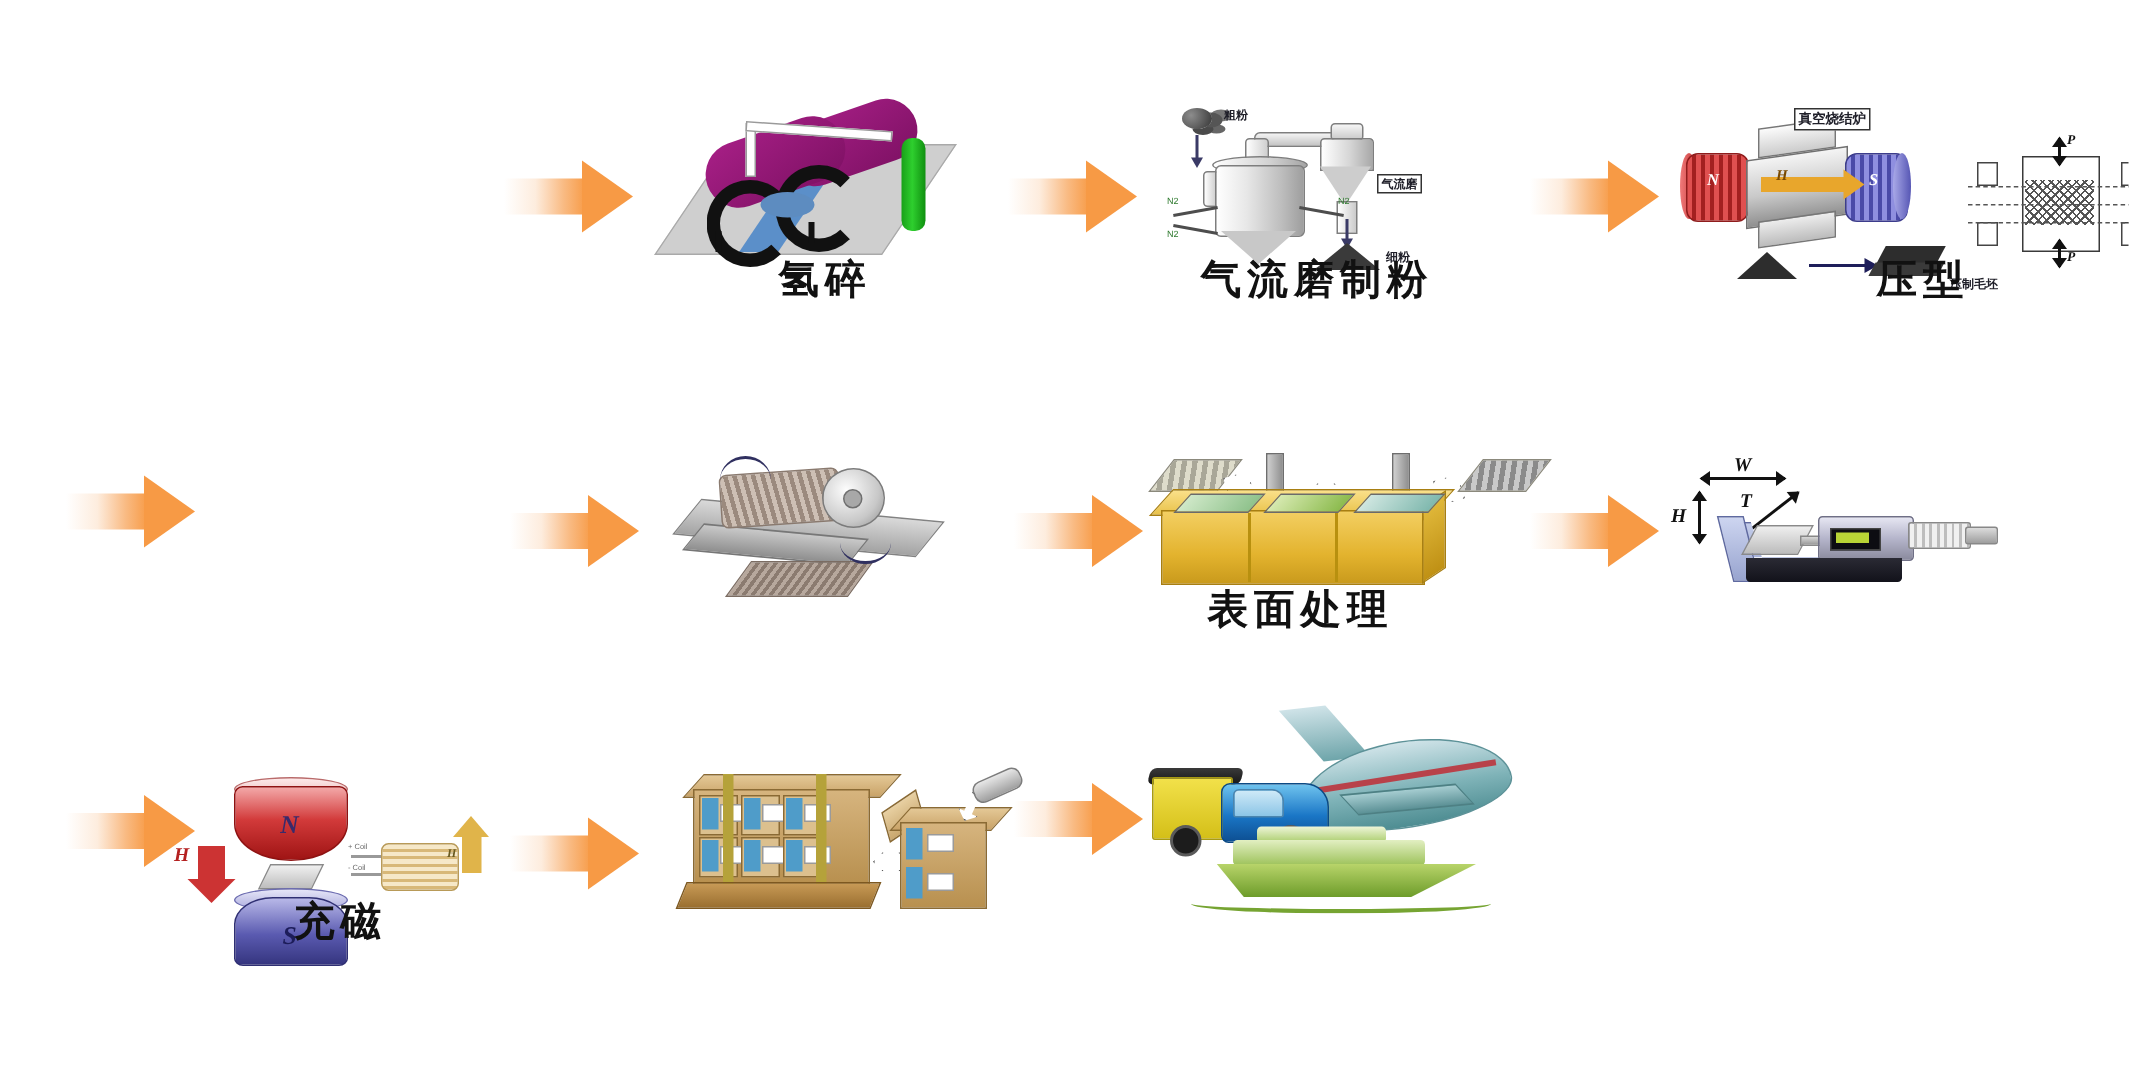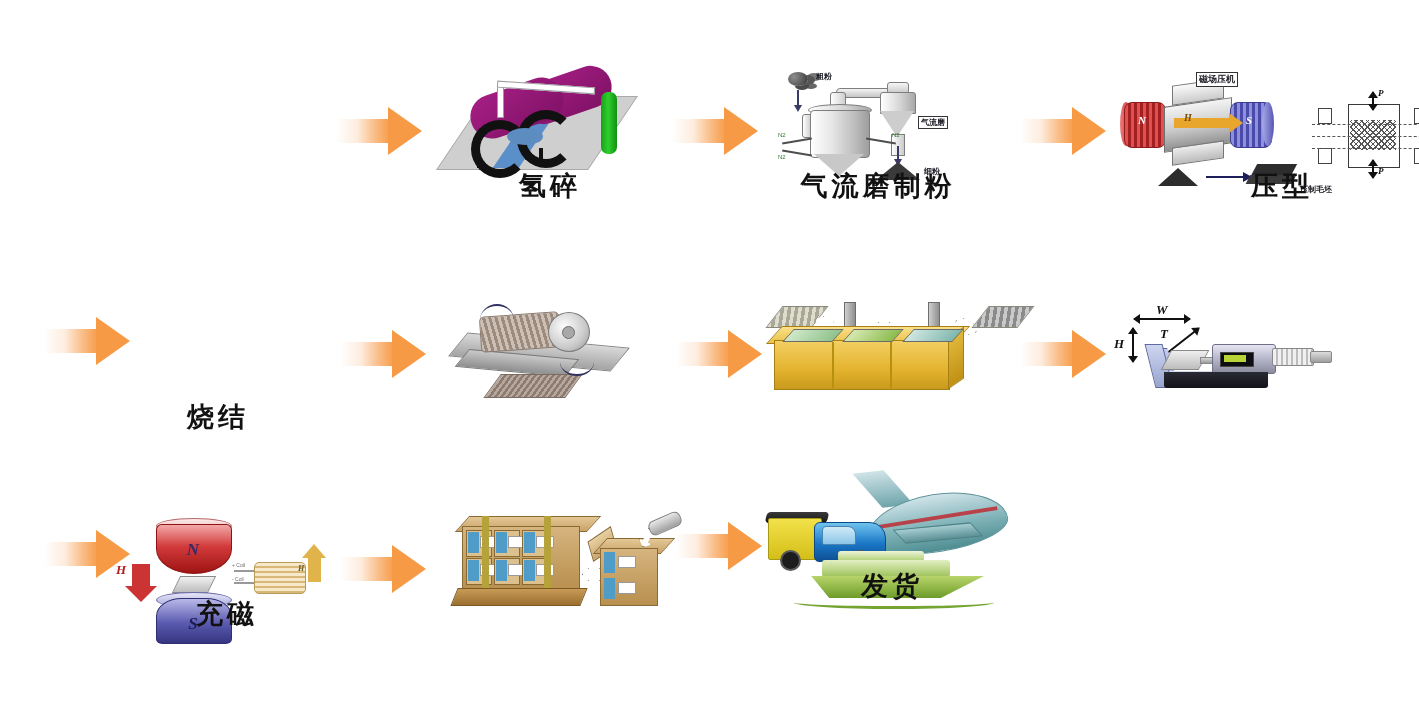--- a/index.html
+++ b/index.html
@@ -414,21 +414,21 @@
     <div class="pr-coilR"></div>
     <div class="pr-capR"></div>
     <div class="pr-harrow"></div>
     <div class="dimlbl" style="left:16px;top:42px;color:#fff;font-size:11px;">N</div>
     <div class="dimlbl" style="left:124px;top:42px;color:#fff;font-size:11px;">S</div>
     <div class="dimlbl" style="left:62px;top:40px;color:#7a4a00;font-size:10px;">H</div>
     <div class="pr-pile"></div>
     <div class="pr-arrow2"></div>
     <div class="pr-blk1"></div>
     <div class="pr-blk2"></div>
-    <div class="tag boxed" style="left:74px;top:0px;font-size:9px;">磁场压机</div>
+    <div class="tag boxed" style="left:74px;top:0px;font-size:9px;">真空烧结炉</div>
     <div class="tag" style="left:178px;top:112px;font-size:8px;">压制毛坯</div>
     <div class="pr-diagram">
       <div class="pr-box"></div>
       <div class="pr-fill"></div>
       <div class="pr-mag" style="left:8px;top:18px;"></div>
       <div class="pr-mag" style="left:8px;top:58px;"></div>
       <div class="pr-mag" style="left:104px;top:18px;"></div>
       <div class="pr-mag" style="left:104px;top:58px;"></div>
       <div class="pr-dash" style="left:2px;top:34px;width:120px;"></div>
       <div class="pr-dash" style="left:2px;top:46px;width:120px;"></div>
@@ -437,21 +437,20 @@
       <div class="dimline v" style="left:62px;top:70px;height:18px;"></div>
       <div class="dimlbl" style="left:68px;top:-2px;font-size:9px;">P</div>
       <div class="dimlbl" style="left:68px;top:76px;font-size:9px;">P</div>
 
     </div>
   </div>
   <div class="caption" style="top:96px;">压型</div>
 </div>
 
 <div class="stage" style="left:118px;top:296px;width:200px;height:130px;">
-  <div class="caption" style="top:103px;">烧结</div>
 </div>
 
 <div class="stage" style="left:452px;top:296px;width:190px;height:130px;">
   <div class="art" style="width:190px;height:105px;">
     <div class="mc-bed"></div>
     <div class="mc-bed2"></div>
     <div class="mc-stack"></div>
     <div class="mc-wheel"></div>
     <div class="mc-hub"></div>
     <div class="mc-spin"></div>
@@ -474,20 +473,21 @@
     <div class="st-parts dark" style="left:228px;top:10px;"></div>
     <div class="st-topface"></div>
     <div class="st-tankrow"></div>
     <div class="st-side"></div>
     <div class="st-liq" style="left:36px;background:linear-gradient(to right,#cfe8c8,#8fc28c);"></div>
     <div class="st-liq" style="left:96px;background:linear-gradient(to right,#d6e9b0,#8cbb4e);"></div>
     <div class="st-liq" style="left:156px;background:linear-gradient(to right,#cfe6e0,#7fb8ae);"></div>
     <div class="st-sep" style="left:80px;"></div>
     <div class="st-sep" style="left:138px;"></div>
   </div>
+  <div class="caption" style="top:92px;">表面处理</div>
 </div>
 
 <div class="stage" style="left:1108px;top:294px;width:240px;height:130px;">
   <div class="art" style="width:240px;height:100px;">
     <div class="dimline h" style="left:26px;top:24px;width:56px;"></div>
     <div class="dimlbl" style="left:48px;top:8px;">W</div>
     <div class="dimline v" style="left:24px;top:34px;height:34px;"></div>
     <div class="dimlbl" style="left:6px;top:42px;">H</div>
     <div class="dimd" style="left:48px;top:48px;"></div>
     <div class="dimlbl" style="left:52px;top:32px;">T</div>
@@ -577,14 +577,13 @@
     <div class="sh-win"></div>
     <div class="sh-wheel" style="left:18px;top:50px;"></div>
     <div class="sh-wheel" style="left:88px;top:50px;"></div>
     <div class="sh-ship">
       <div class="sh-deck2"></div>
       <div class="sh-deck"></div>
       <div class="sh-hull"></div>
       <div class="sh-wave"></div>
     </div>
   </div>
-  <div class="caption" style="top:68px;">发货</div>
 </div>
 
 </body></html>

